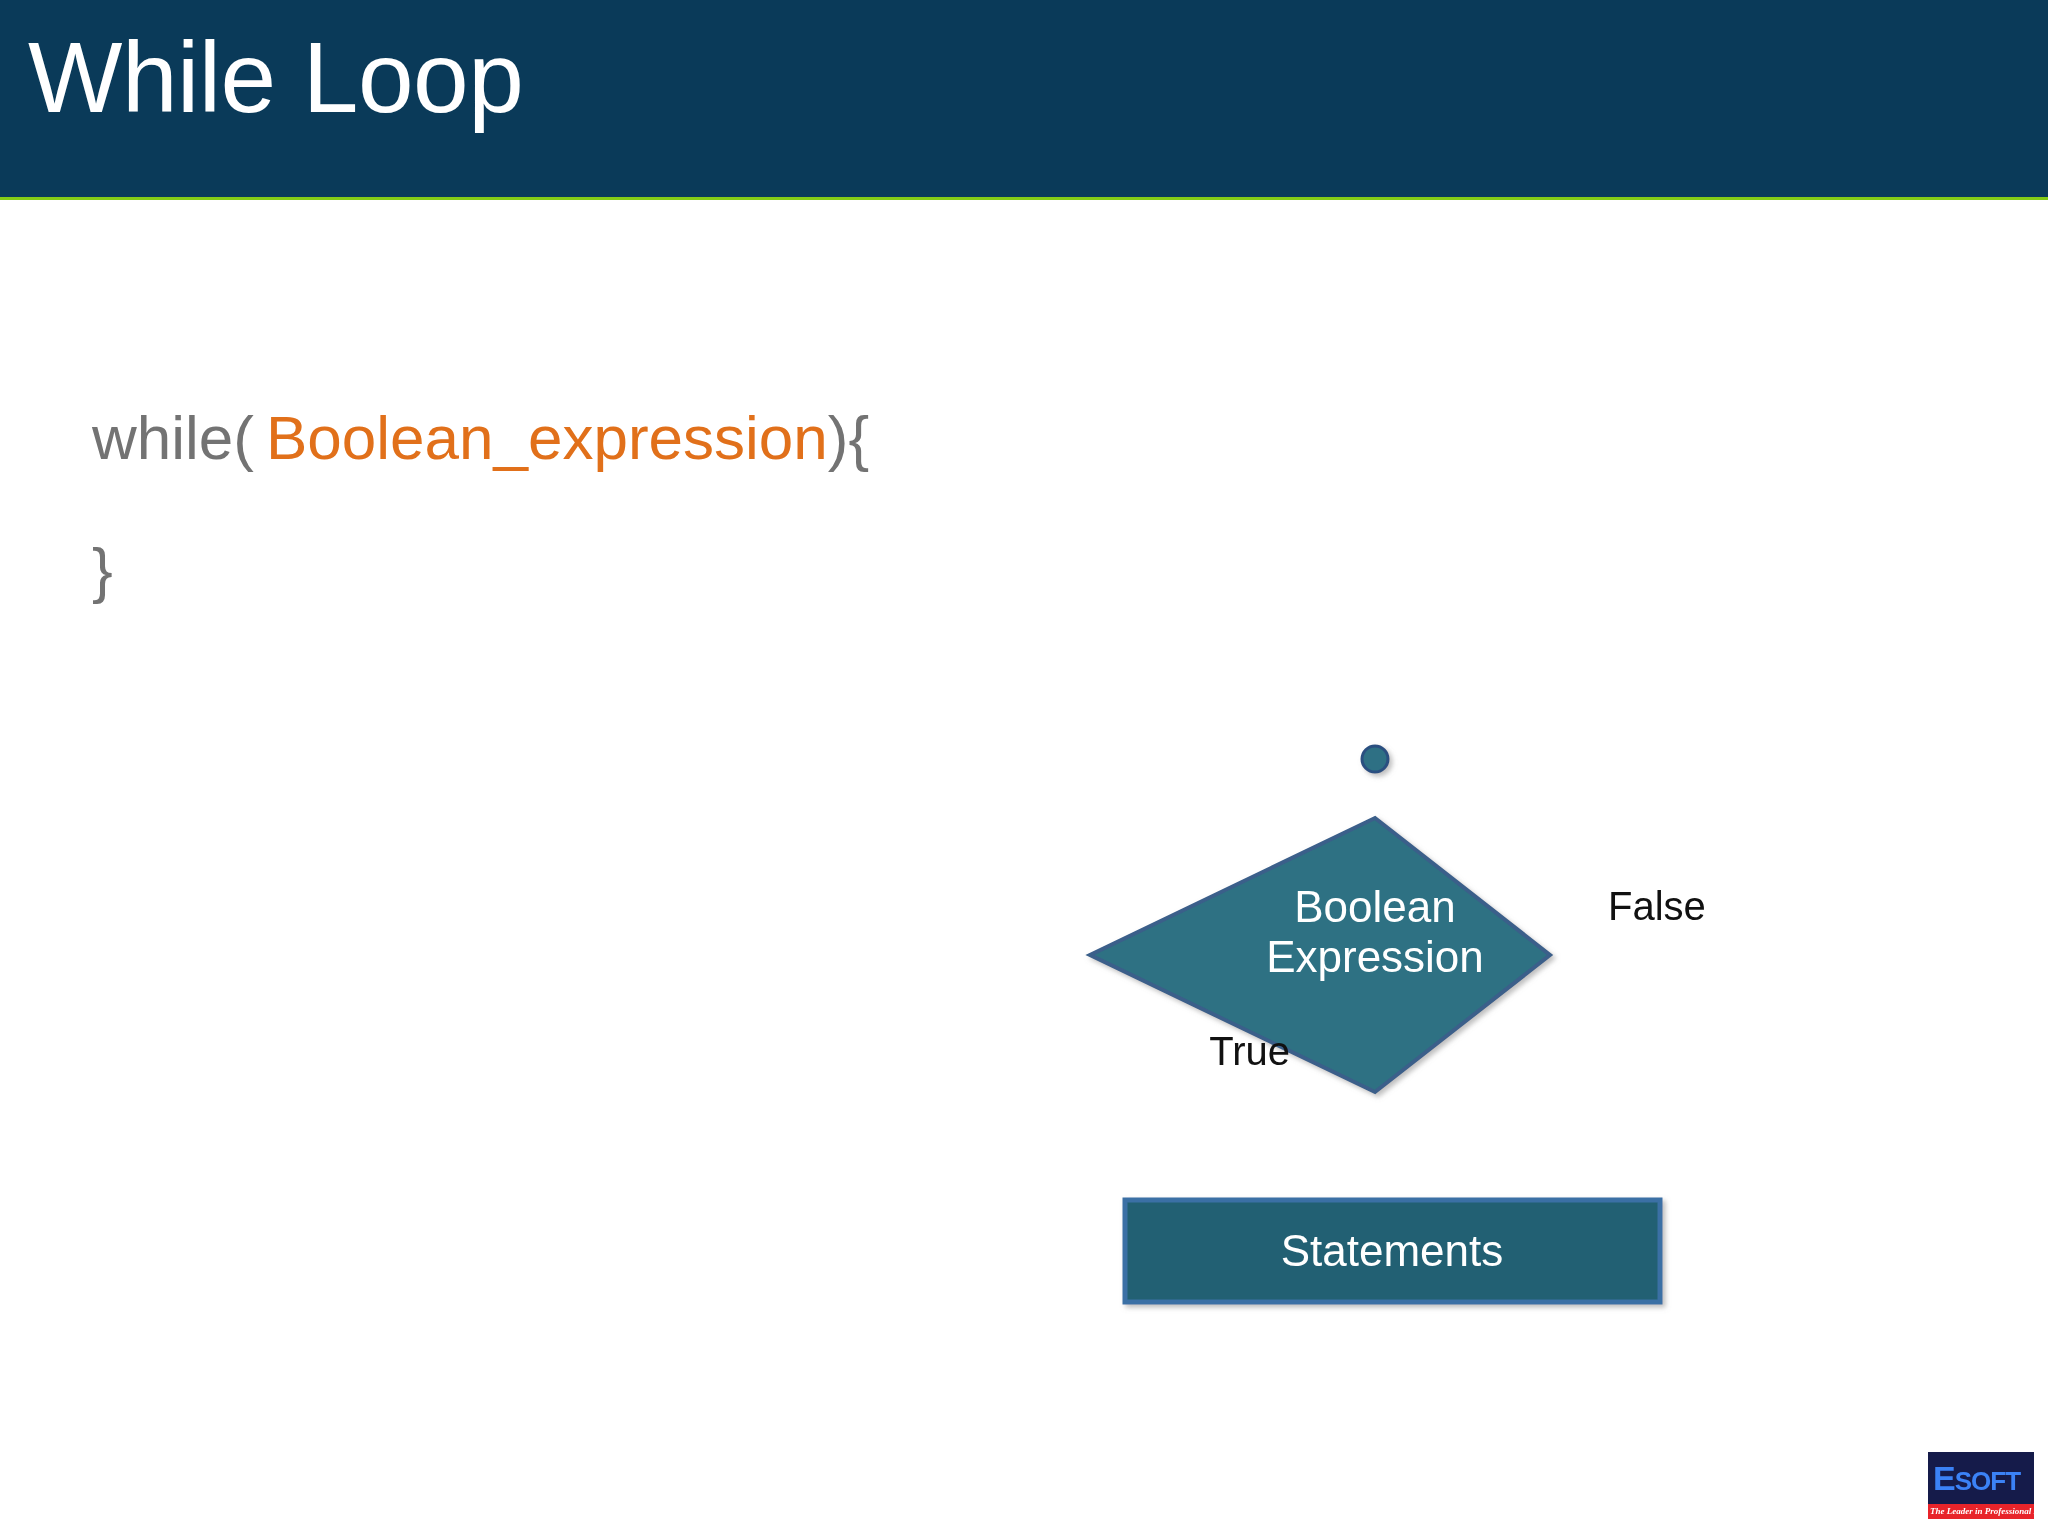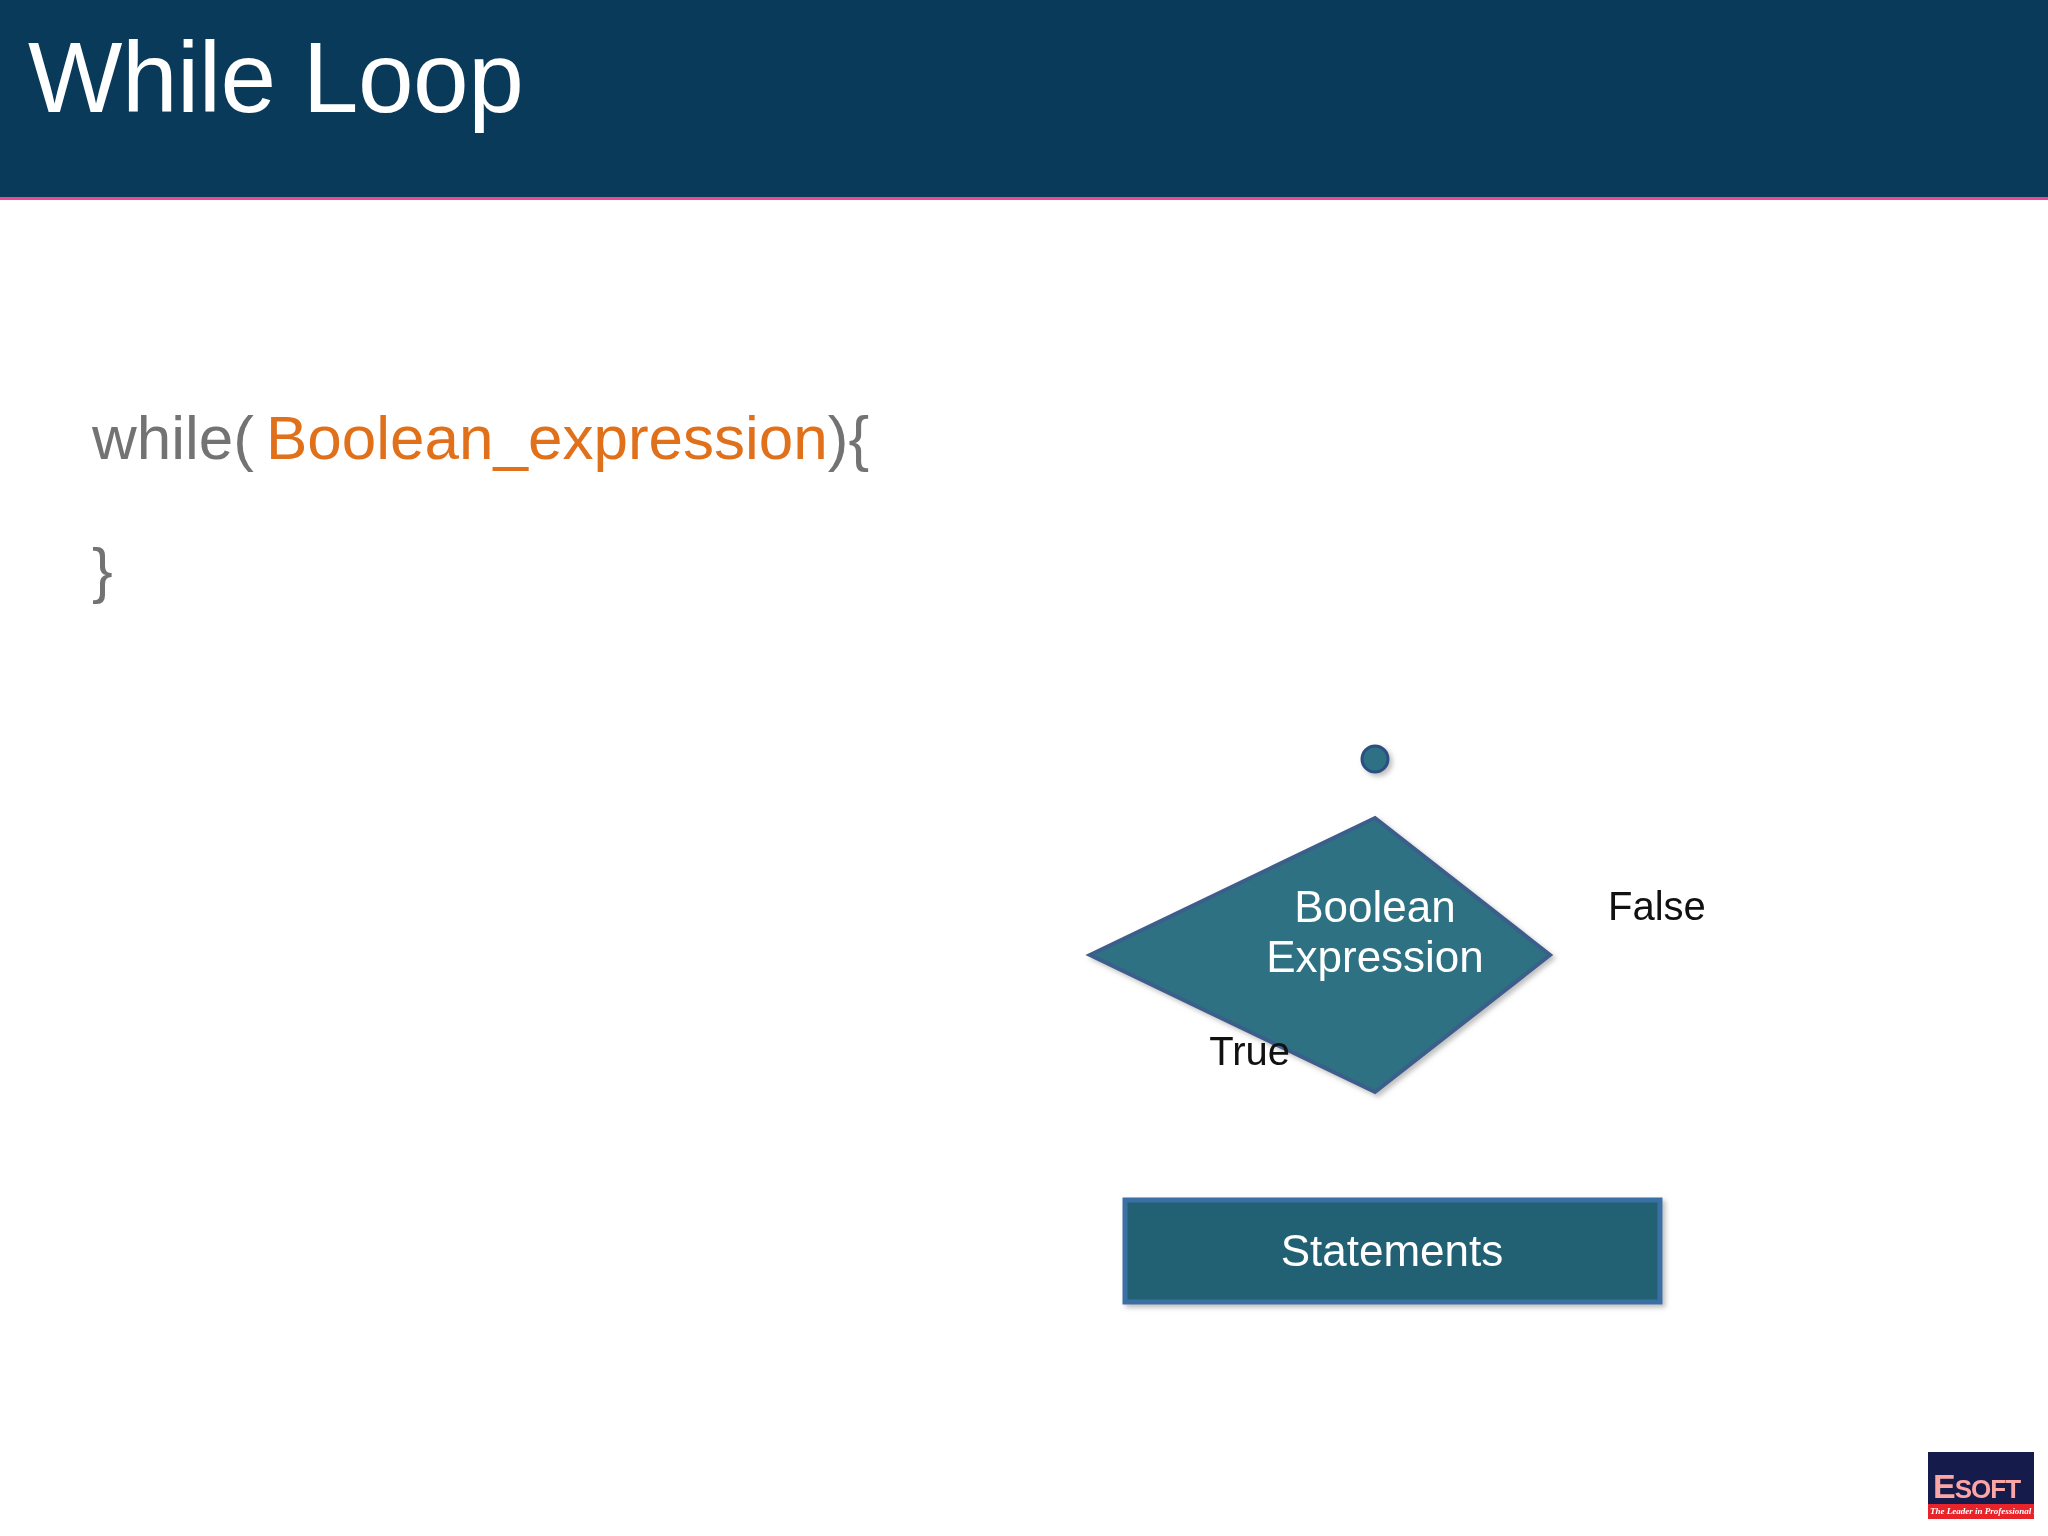--- a/index.html
+++ b/index.html
@@ -18,21 +18,21 @@
 
   
   #title-banner {
     position: absolute;
     left: 0;
     top: 0;
     width: 2048px;
     height: 200px;
     background: #0A3A59;
     box-sizing: border-box;
-    border-bottom: 3px solid #ec4899;
+    border-bottom: 3px solid #84cc16;
   }
   #title-text {
     position: absolute;
     left: 28px;
     top: 18px;
     font-size: 100px;
     line-height: 1.18;
     color: #FFFFFF;
     font-weight: 400;
     letter-spacing: -0.5px;
@@ -90,25 +90,25 @@
   #logo-main {
     position: absolute;
     left: 0; top: 0;
     width: 106px;
     height: 52px;
     background: #151B4A;
   }
   #logo-wordmark {
     position: absolute;
     left: 5px;
-    top: 12px;
+    top: 4px;
     font-size: 34px;
     line-height: 44px;
     font-weight: 700;
-    color: #fca5a5;
+    color: #3b82f6;
     letter-spacing: -1px;
     font-family: "Liberation Sans", sans-serif;
     white-space: nowrap;
   }
   #logo-wordmark .small { font-size: 26px; }
   #logo-tagline-bar {
     position: absolute;
     left: 0;
     top: 52px;
     width: 106px;

